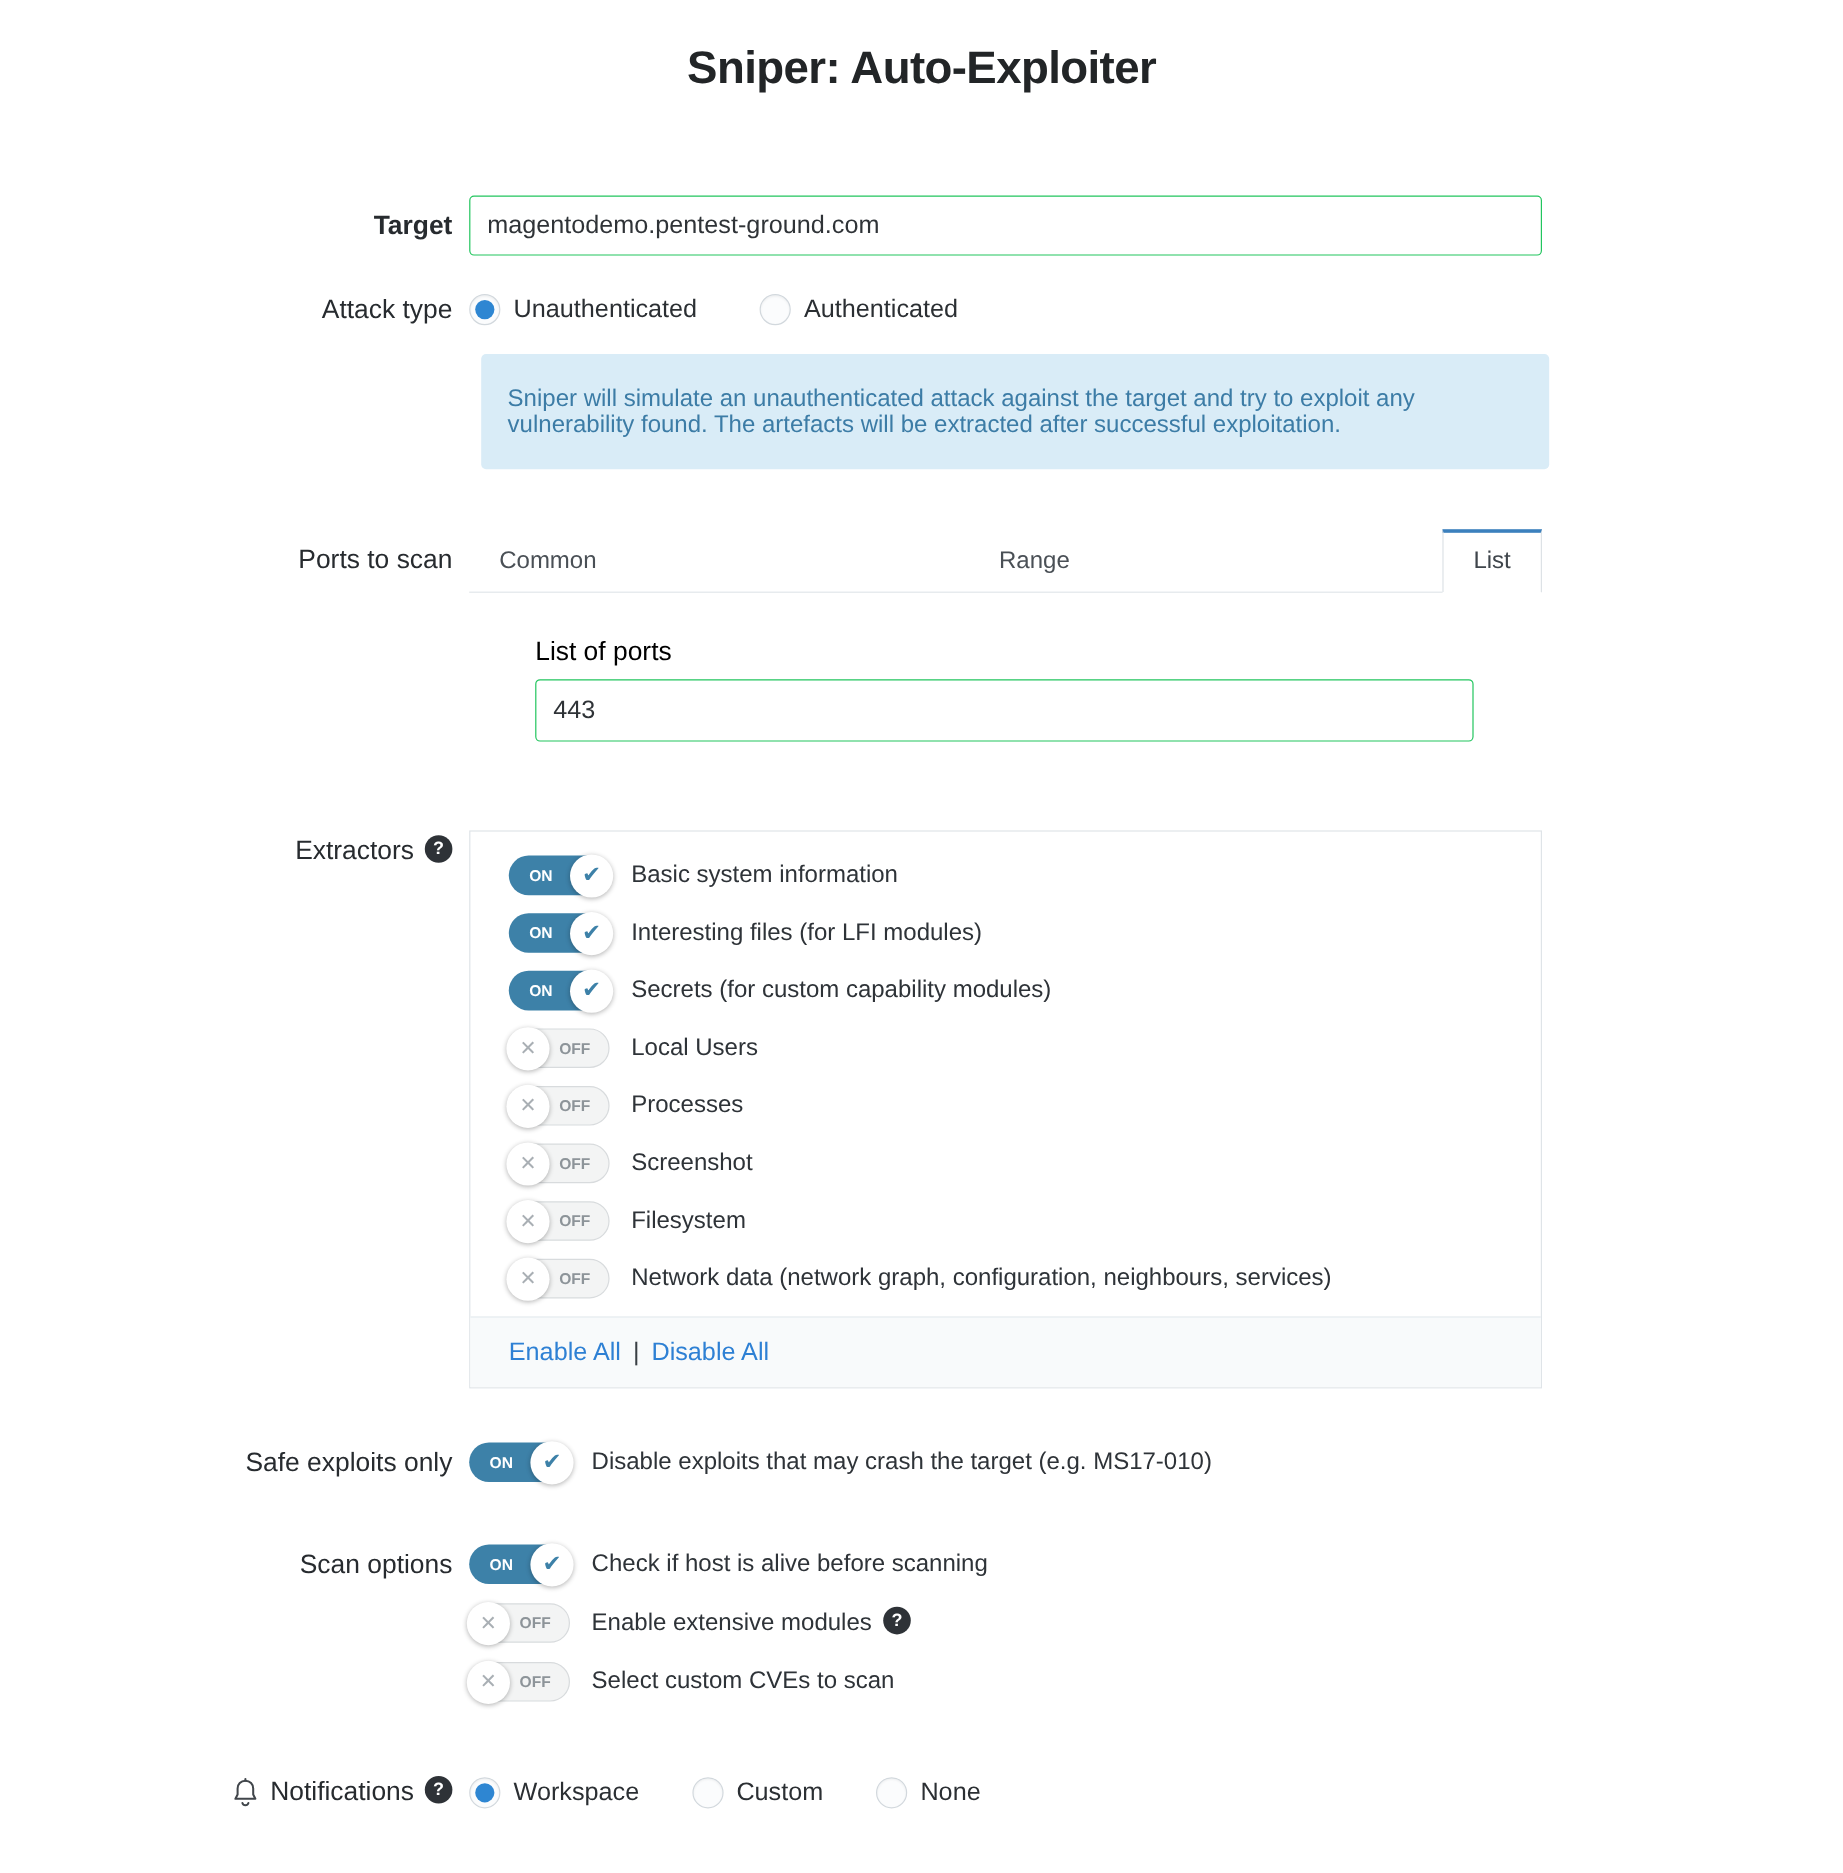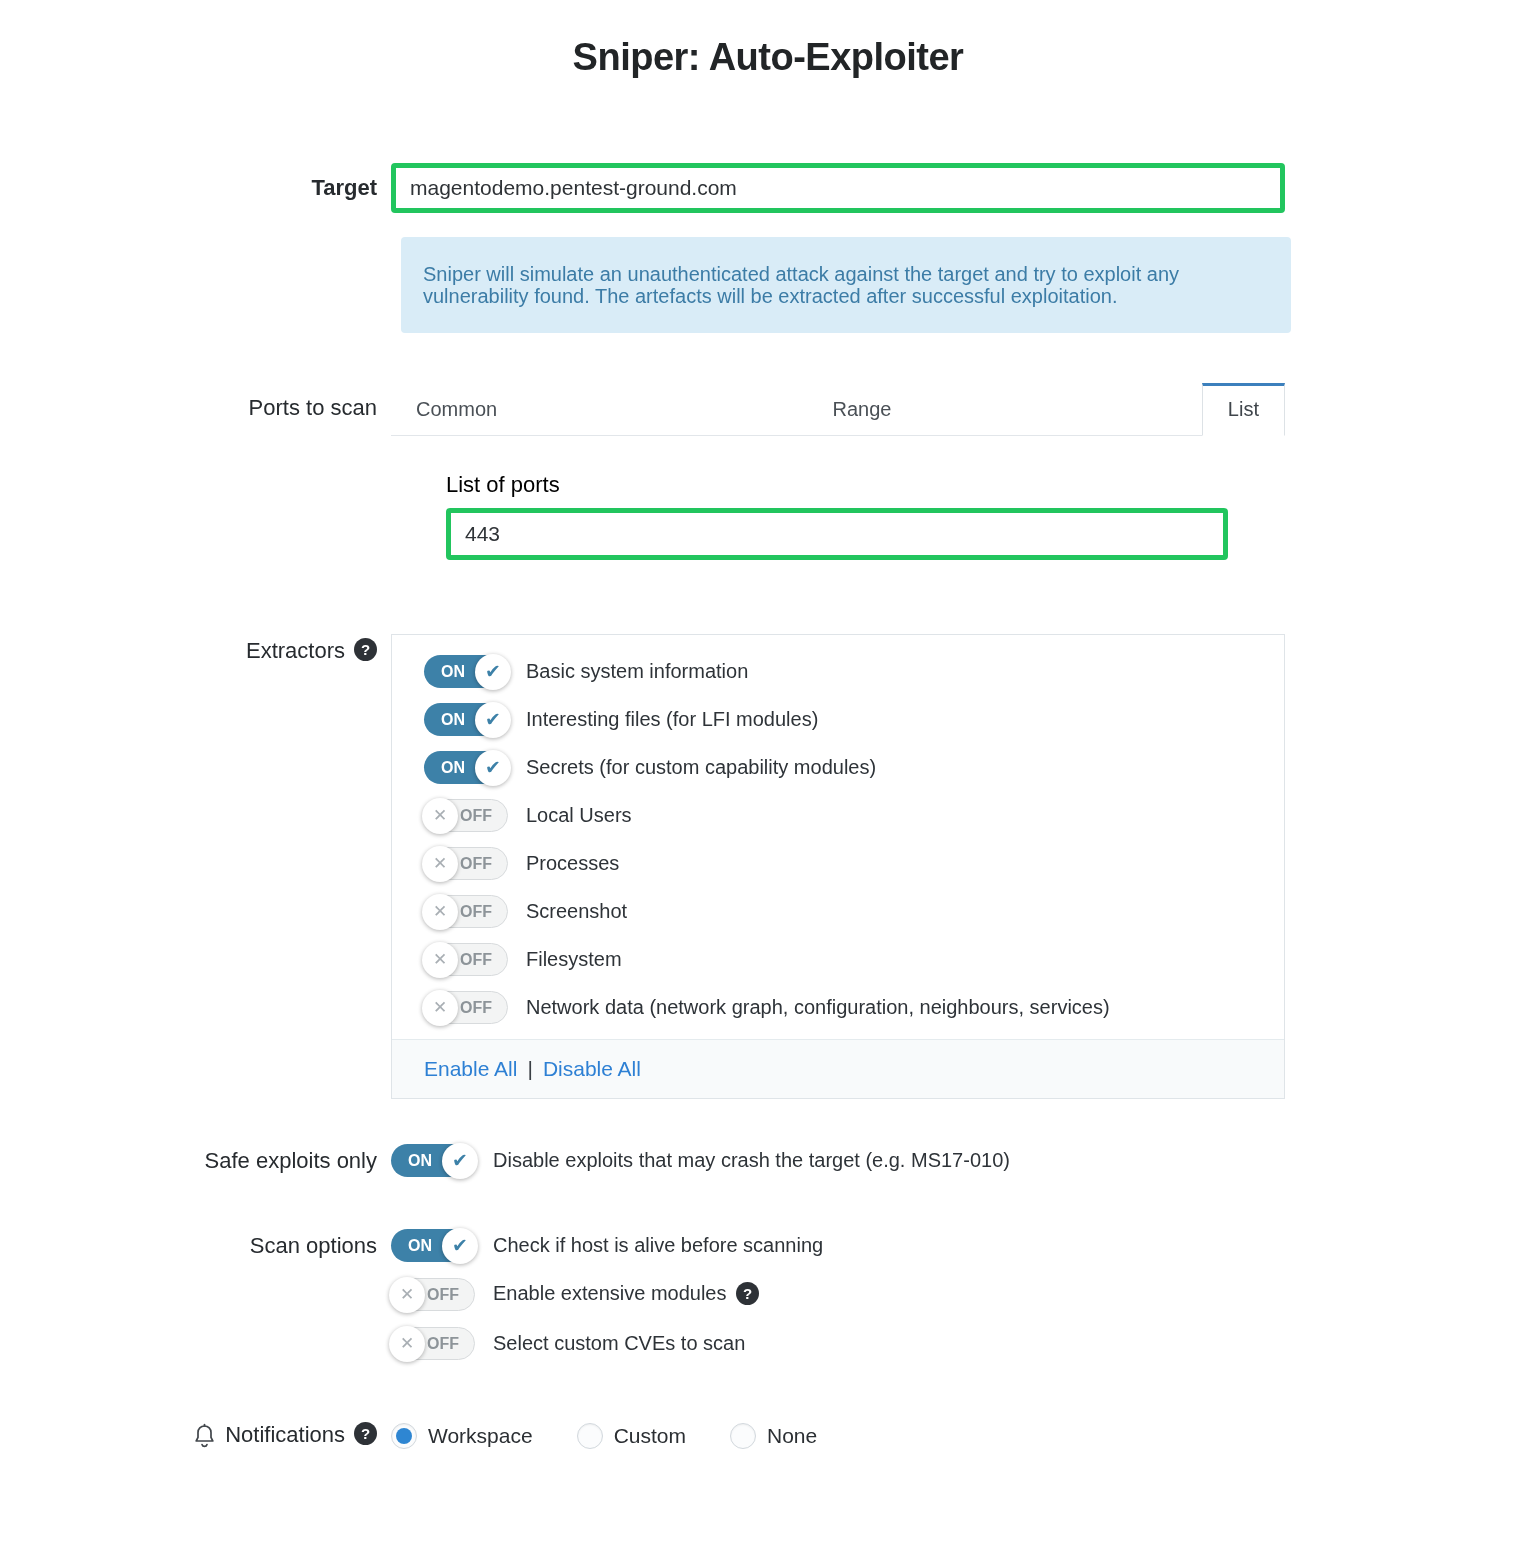--- a/index.html
+++ b/index.html
@@ -11,21 +11,21 @@
 
   .row { display:grid; grid-template-columns:377px 894px; column-gap:14px; align-items:center; }
   .row.align-start { align-items:start; }
   .lbl { justify-self:end; text-align:right; font-size:22px; color:#272b2f; line-height:26px; }
   .lbl.bold { font-weight:700; }
   .lbl.pt12 { padding-top:12px; }
   .lbl.pt2 { padding-top:4px; }
   .lbl.pt4 { padding-top:4px; }
   .lbl-flex { display:flex; gap:9px; }
 
-  .text-input { height:50px; border:5px solid #22c55e; border-radius:4px; padding:0 14px; font-size:21px;
+  .text-input { height:50px; border:1px solid #22c55e; border-radius:4px; padding:0 14px; font-size:21px;
                 color:#2f3337; font-family:inherit; width:894px; background:#fff; }
   .row-target { margin-top:84px; }
 
   .row-attack { margin-top:32px; }
   .radio-group { display:flex; gap:52px; align-items:center; }
   .radio-group-tight { gap:44px; }
   .radio-opt { display:inline-flex; align-items:center; gap:11px; font-size:21px; color:#2b2f33; cursor:pointer; }
   .radio { width:26px; height:26px; border-radius:50%; border:1px solid #d2d8dd; background:#fbfcfd;
            box-shadow:inset 0 1px 2px rgba(0,0,0,0.06); display:inline-flex; align-items:center; justify-content:center; flex-shrink:0; }
   .radio.checked::after { content:''; width:16px; height:16px; border-radius:50%; background:#2e86d2; }
@@ -45,21 +45,21 @@
 
   .row-extractors { margin-top:74px; }
   .panel { width:894px; border:1px solid #dfe4e8; background:#fff; }
   .panel-list { padding:20px 20px 0 32px; }
   .toggle-row { display:flex; align-items:center; margin:0 0 15px 0; }
   .t-label { margin-left:18px; font-size:20px; color:#2e3338; }
 
   .toggle { position:relative; display:inline-flex; align-items:center; width:84px; height:33px; border-radius:17px; flex-shrink:0; cursor:pointer; }
   .toggle.on { background:#3d81a8; }
   .toggle.off { background:#f3f4f4; border:1px solid #d8dbdd; }
-  .t-text { font-size:16px; font-weight:700; line-height:1; }
+  .t-text { font-size:13px; font-weight:700; line-height:1; }
   .toggle.on .t-text { color:#ffffff; margin-left:17px; }
   .toggle.off .t-text { color:#8d9499; margin-left:auto; margin-right:15px; font-weight:600; }
   .knob { position:absolute; top:50%; transform:translateY(-50%); width:36px; height:36px; border-radius:50%;
           background:#fff; box-shadow:0 1px 4px rgba(0,0,0,0.3); display:flex; align-items:center; justify-content:center; }
   .toggle.on .knob { right:-3px; }
   .toggle.off .knob { left:-3px; }
   .glyph { font-size:19px; font-weight:700; line-height:1; }
   .toggle.on .glyph { color:#3d81a8; }
   .toggle.off .glyph { color:#a9afb4; font-size:17px; }
 
@@ -87,20 +87,33 @@
 
   <h1>Sniper: Auto-Exploiter</h1>
 
   <div class="row row-target">
     <div class="lbl bold">Target</div>
     <div>
       <input class="text-input" value="magentodemo.pentest-ground.com" style="">
     </div>
   </div>
 
+  <div class="row row-attack">
+    <div class="lbl">Attack type</div>
+    <div class="radio-group">
+        <label class="radio-opt">
+          <span class="radio checked"></span>
+          <span>Unauthenticated</span>
+        </label>
+        <label class="radio-opt">
+          <span class="radio"></span>
+          <span>Authenticated</span>
+        </label>
+      </div>
+  </div>
 
   <div class="row row-info">
     <div class="lbl"></div>
     <div>
       <div class="info-box">Sniper will simulate an unauthenticated attack against the target and try to exploit any vulnerability found. The artefacts will be extracted after successful exploitation.</div>
     </div>
   </div>
 
   <div class="row row-ports align-start">
     <div class="lbl pt12">Ports to scan</div>

